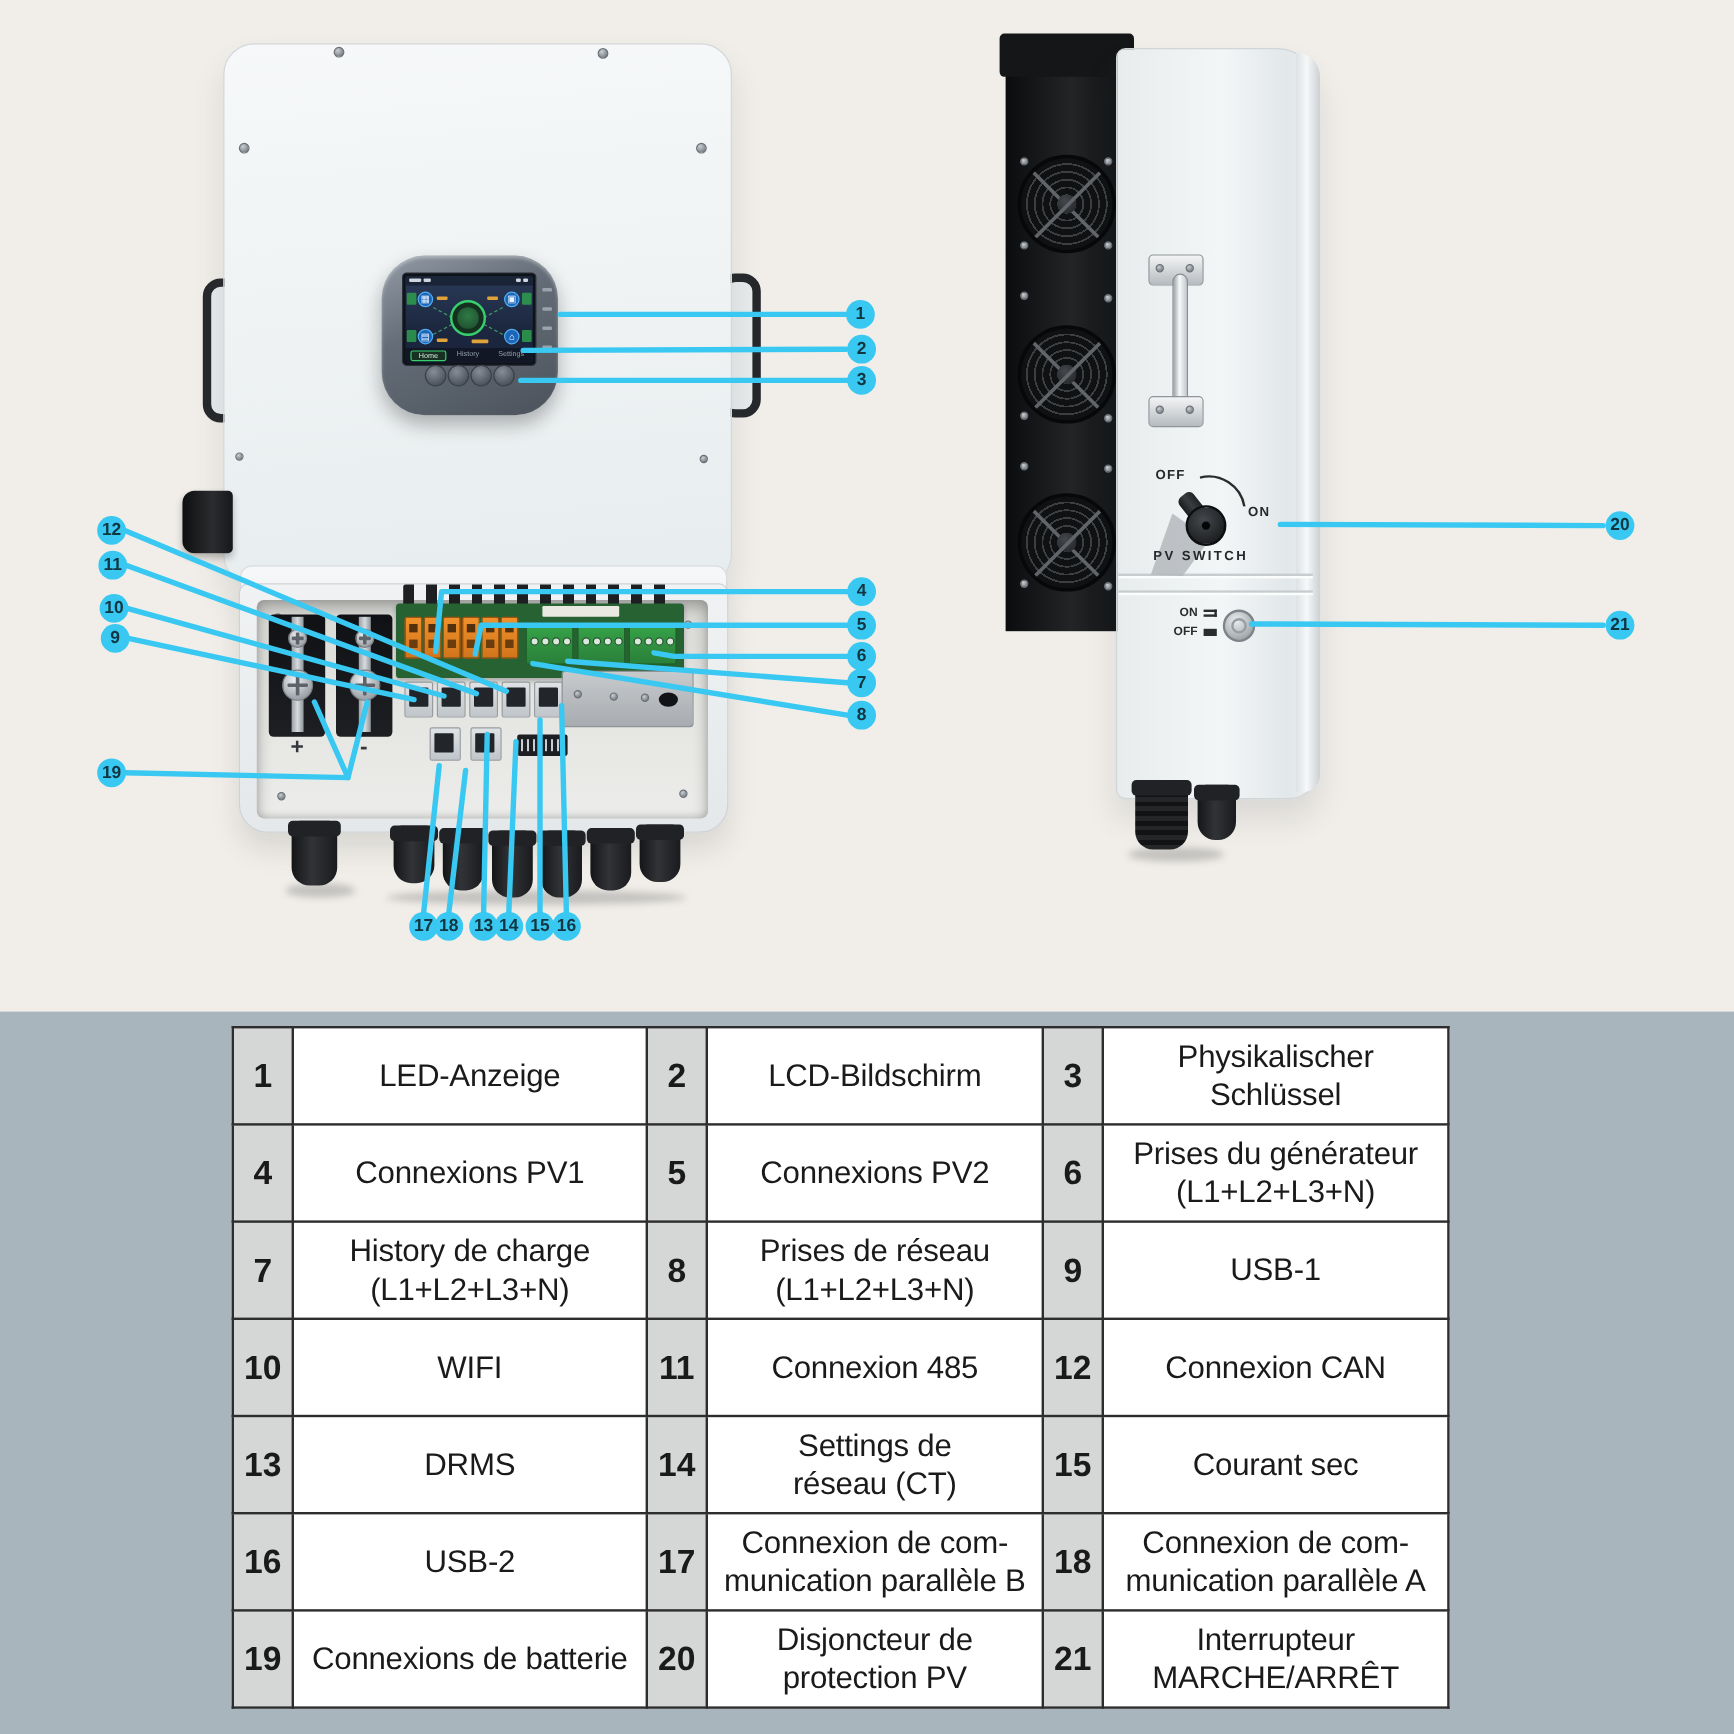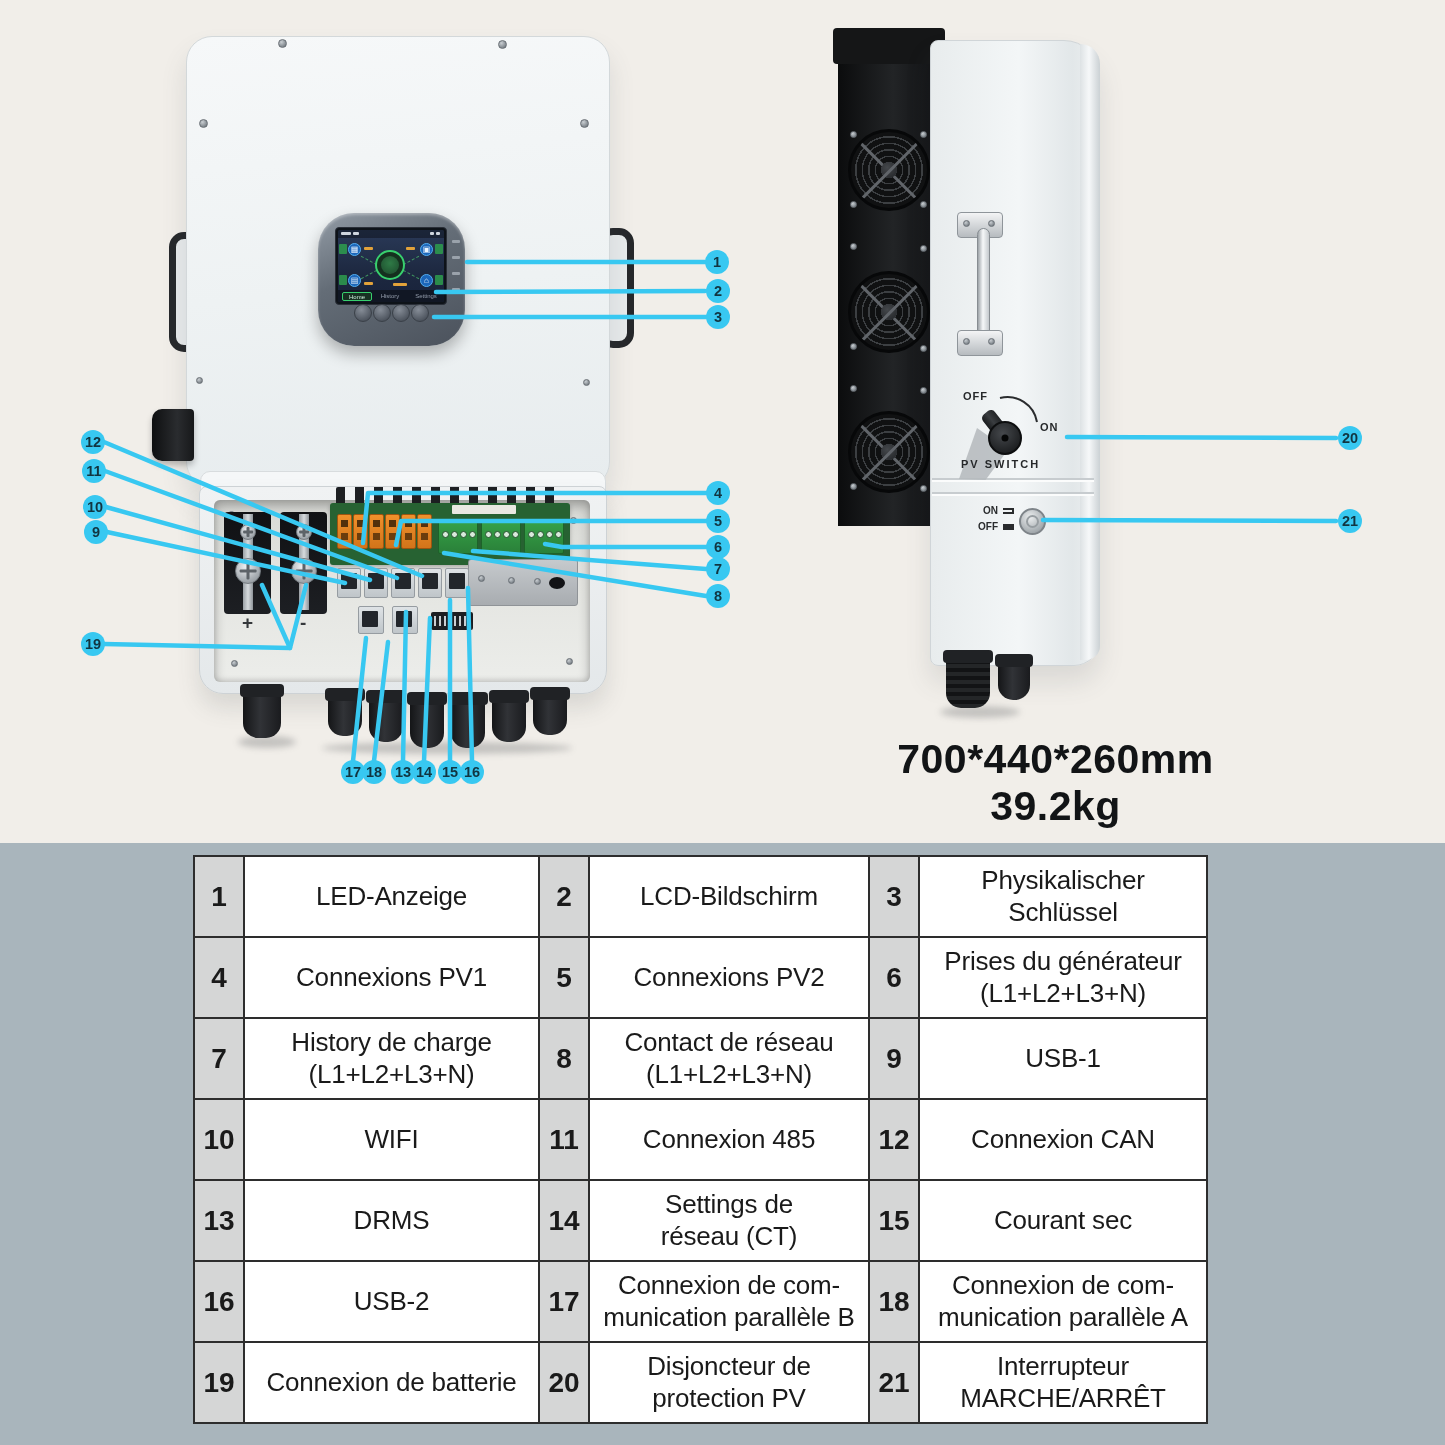--- a/index.html
+++ b/index.html
@@ -398,21 +398,20 @@
   <div class="co" style="left:403px;top:772px;">13</div>
   <div class="co" style="left:424px;top:772px;">14</div>
   <div class="co" style="left:450px;top:772px;">15</div>
   <div class="co" style="left:472px;top:772px;">16</div>
   <div class="co" style="left:353px;top:772px;">17</div>
   <div class="co" style="left:374px;top:772px;">18</div>
   <div class="co" style="left:93px;top:644px;">19</div>
   <div class="co" style="left:1350px;top:438px;">20</div>
   <div class="co" style="left:1350px;top:521px;">21</div>
 
-  <div class="dims">700*440*260mm 39.2kg</div>
 
   <table class="legend">
     <colgroup>
       <col style="width:50px">
         <col style="width:295px">
       <col style="width:50px">
         <col style="width:280px">
       <col style="width:50px">
         <col style="width:288px">
     </colgroup>
@@ -433,21 +432,21 @@
         <td class="lbl">Connexions PV2</td>
         <td class="num">6</td>
         <td class="lbl">Prises du générateur
 (L1+L2+L3+N)</td>
       </tr>
       <tr>
         <td class="num">7</td>
         <td class="lbl">History de charge
 (L1+L2+L3+N)</td>
         <td class="num">8</td>
-        <td class="lbl">Contact de réseau
+        <td class="lbl">Prises de réseau
 (L1+L2+L3+N)</td>
         <td class="num">9</td>
         <td class="lbl">USB-1</td>
       </tr>
       <tr>
         <td class="num">10</td>
         <td class="lbl">WIFI</td>
         <td class="num">11</td>
         <td class="lbl">Connexion 485</td>
         <td class="num">12</td>
@@ -467,21 +466,21 @@
         <td class="lbl">USB-2</td>
         <td class="num">17</td>
         <td class="lbl">Connexion de com-
 munication parallèle B</td>
         <td class="num">18</td>
         <td class="lbl">Connexion de com-
 munication parallèle A</td>
       </tr>
       <tr>
         <td class="num">19</td>
-        <td class="lbl">Connexion de batterie</td>
+        <td class="lbl">Connexions de batterie</td>
         <td class="num">20</td>
         <td class="lbl">Disjoncteur de
 protection PV</td>
         <td class="num">21</td>
         <td class="lbl">Interrupteur
 MARCHE/ARRÊT</td>
       </tr>
     </tbody>
   </table>
 </div>

